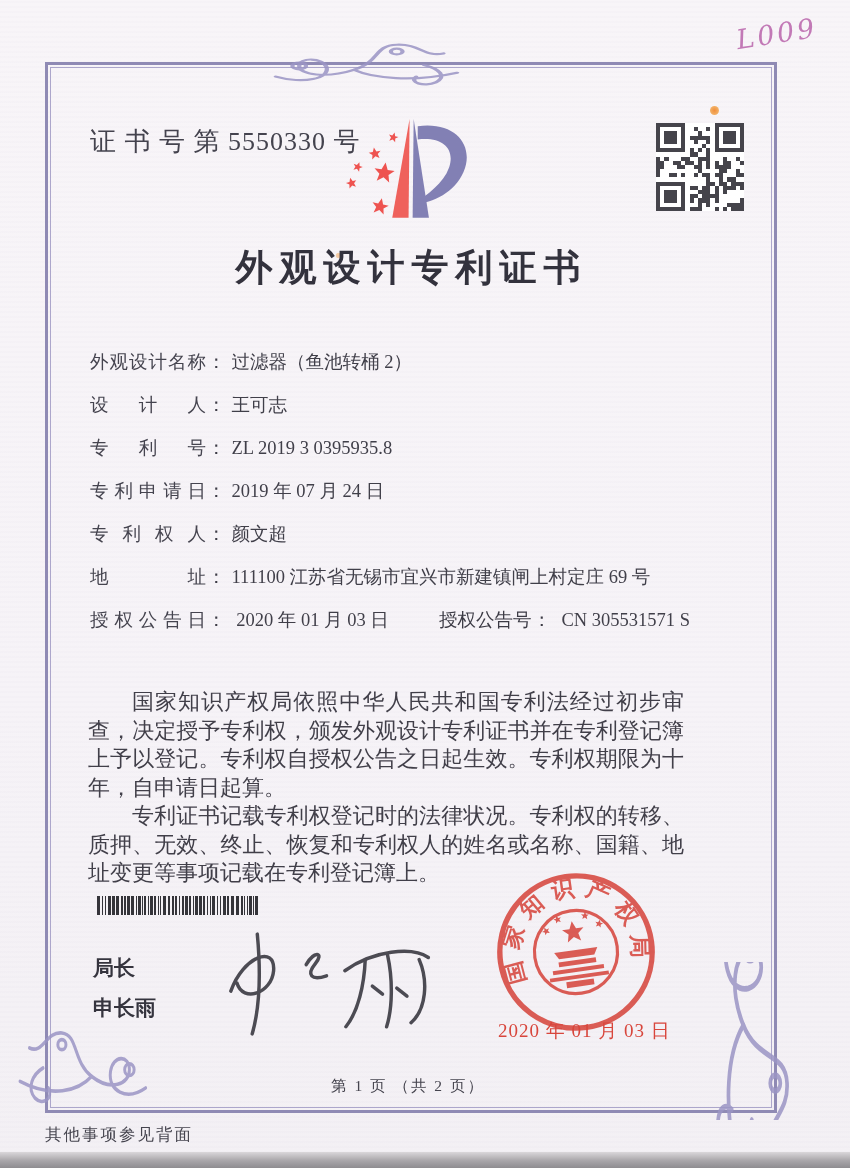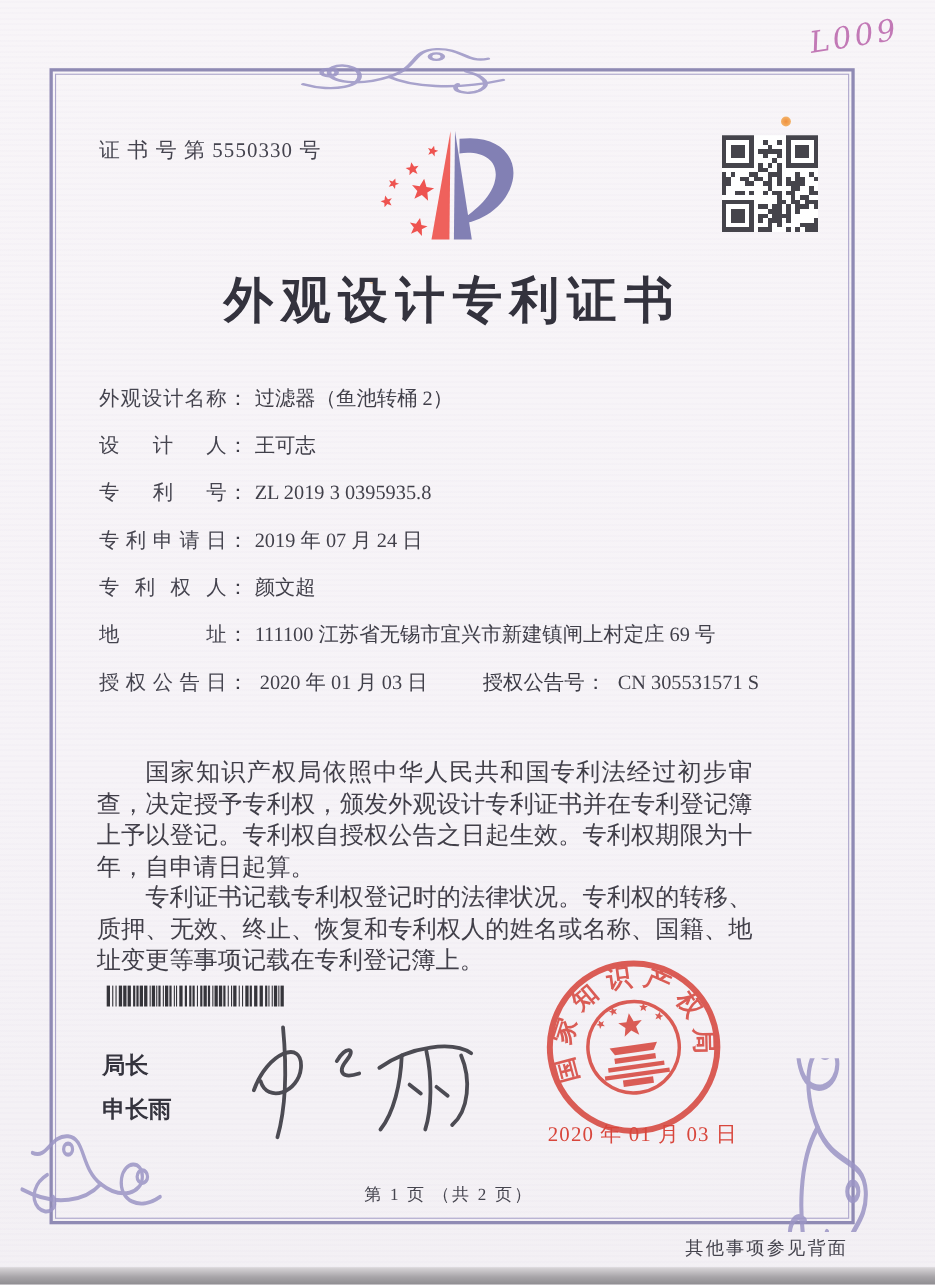--- a/index.html
+++ b/index.html
@@ -7,48 +7,48 @@
     background:
       repeating-linear-gradient(0deg, rgba(130,110,170,.02) 0 2px, rgba(0,0,0,0) 2px 5px),
       linear-gradient(180deg,#f8f5f8 0%,#f6f3f7 60%,#f3f0f4 100%);
     font-family:"Liberation Serif","DejaVu Serif",serif;color:#3c3b45;}
   .abs{position:absolute;}
   
   #frame{left:45px;top:62px;width:726px;height:1045px;border:3px solid #8f8ab4;}
   #frame-inner{position:absolute;inset:2px;border:1px solid #aca6cb;}
   .flourish{pointer-events:none;opacity:.85;}
   
-  #cert-number{left:90px;top:124px;font-size:19px;letter-spacing:1px;color:#44434e;}
+  #cert-number{left:90px;top:124px;font-size:26px;letter-spacing:1px;color:#44434e;}
   #logo{left:336px;top:113px;}
   #qr{left:656px;top:123px;}
   #hand-code{left:736px;top:18px;font-size:27px;color:#c279b6;font-style:italic;
     transform:rotate(-9deg);letter-spacing:3px;font-family:"DejaVu Serif",serif;}
   .fleck{width:9px;height:9px;border-radius:50%;background:radial-gradient(#f08f3c,#f3b268 70%,rgba(243,178,104,0));}
-  #title{left:45px;top:243px;width:726px;text-align:center;font-size:45px;font-weight:bold;
+  #title{left:45px;top:243px;width:726px;text-align:center;font-size:37px;font-weight:bold;
     letter-spacing:7px;text-indent:7px;color:#33323d;}
   
   #fields{left:90px;top:349px;width:600px;display:flex;flex-direction:column;gap:18px;font-size:18.5px;}
   .frow{display:flex;align-items:baseline;white-space:nowrap;}
   .f-label{display:inline-block;width:116px;text-align:justify;text-align-last:justify;color:#45444f;}
   .colon{margin:0 6px 0 1px;}
   .f-value{color:#403f49;}
   #grant-row .second{margin-left:auto;}
   
   #law-text{left:88px;top:688px;width:596px;font-size:22px;line-height:28.5px;
     text-align:justify;color:#413f49;}
   #law-text p{margin:0;text-indent:2em;}
   
   #barcode{left:97px;top:896px;width:212px;height:19px;font-size:0;white-space:nowrap;}
   #barcode i{display:inline-block;height:100%;background:#35343a;}
   #director{left:93px;top:948px;font-size:21px;color:#35343e;line-height:40px;font-weight:bold;}
   #signature{left:212px;top:928px;}
   #seal{left:487px;top:863px;width:178px;height:178px;transform:rotate(-8deg);mix-blend-mode:multiply;}
   #seal-date{left:498px;top:1018px;width:175px;font-size:19px;color:#d8463c;letter-spacing:1px;white-space:nowrap;}
   #page-num{left:45px;top:1076px;width:726px;text-align:center;font-size:15.5px;color:#45444e;letter-spacing:2px;}
-  #back-note{left:45px;top:1124px;width:726px;text-align:right;font-size:16.5px;color:#45444e;letter-spacing:2px;}
+  #back-note{left:45px;top:1124px;width:726px;text-align:left;font-size:16.5px;color:#45444e;letter-spacing:2px;}
   #scan-shadow{left:0;top:1152px;width:850px;height:16px;
     background:linear-gradient(180deg,#dad7da 0%,#a8a5a9 55%,#8e8c90 100%);}
 </style>
 </head>
 <body>
 
 <div id="page">
 
   <div class="abs" id="frame">
     <div id="frame-inner"></div>

